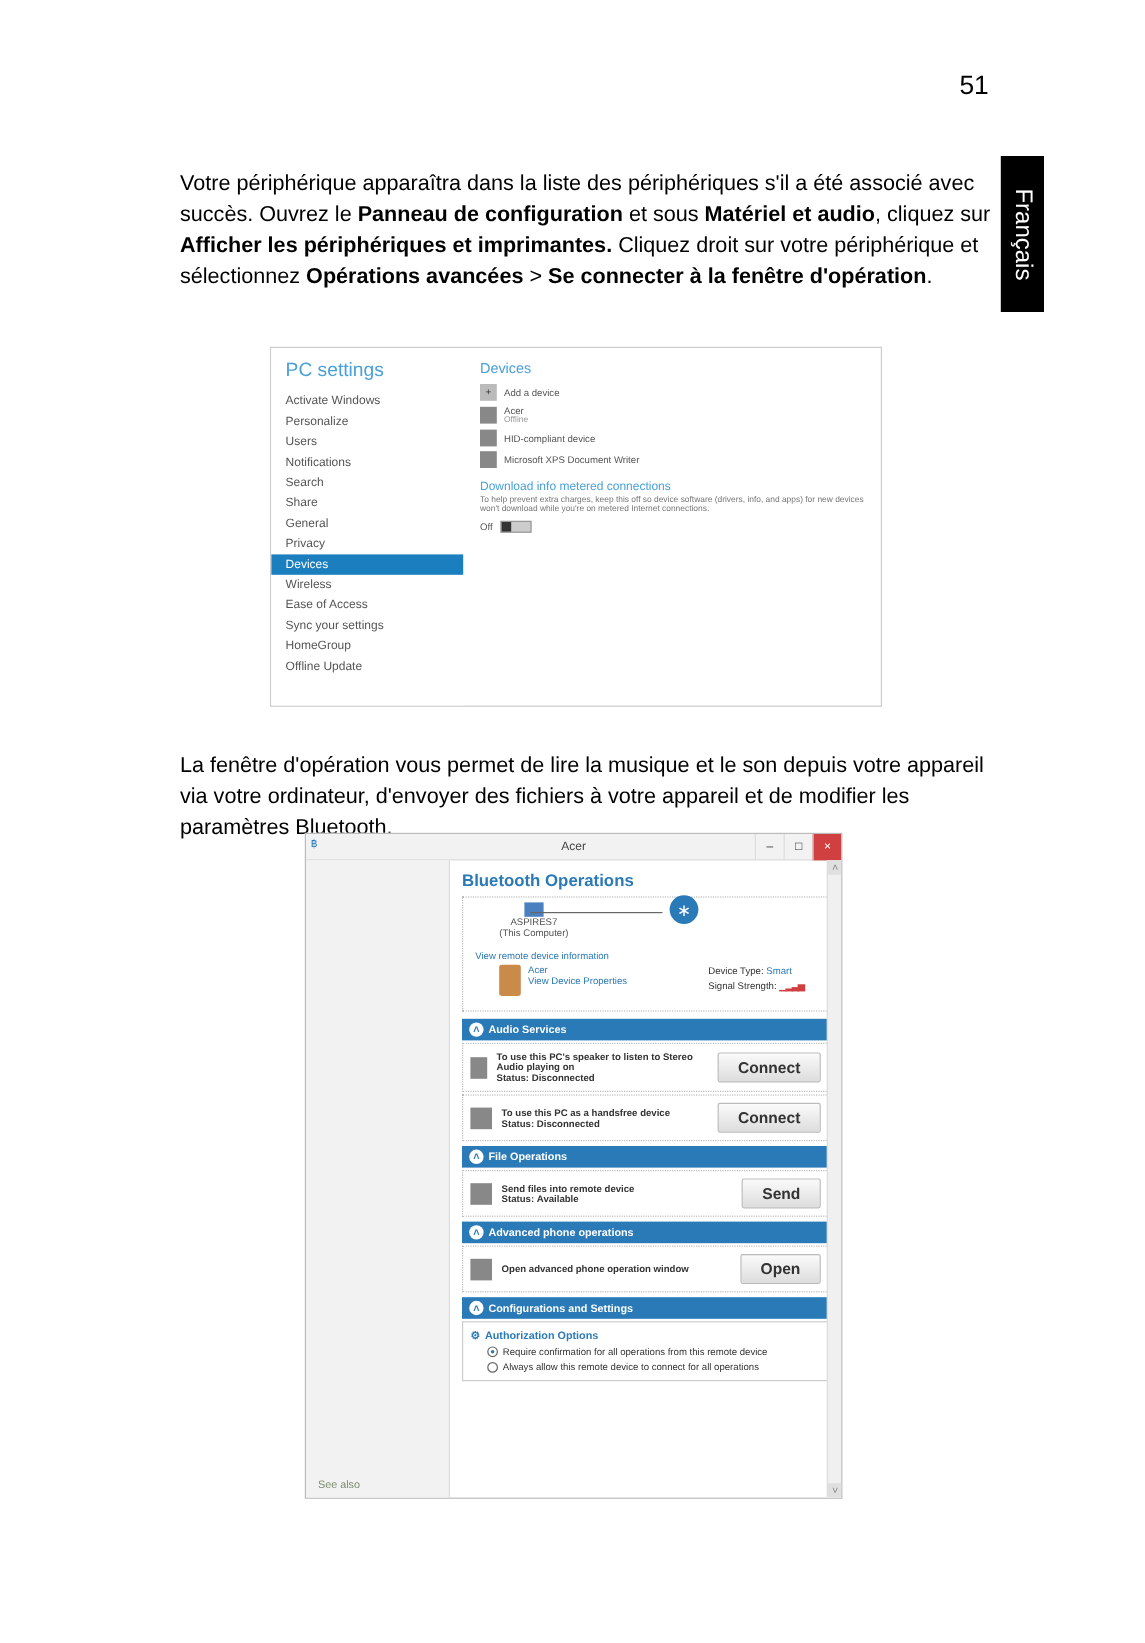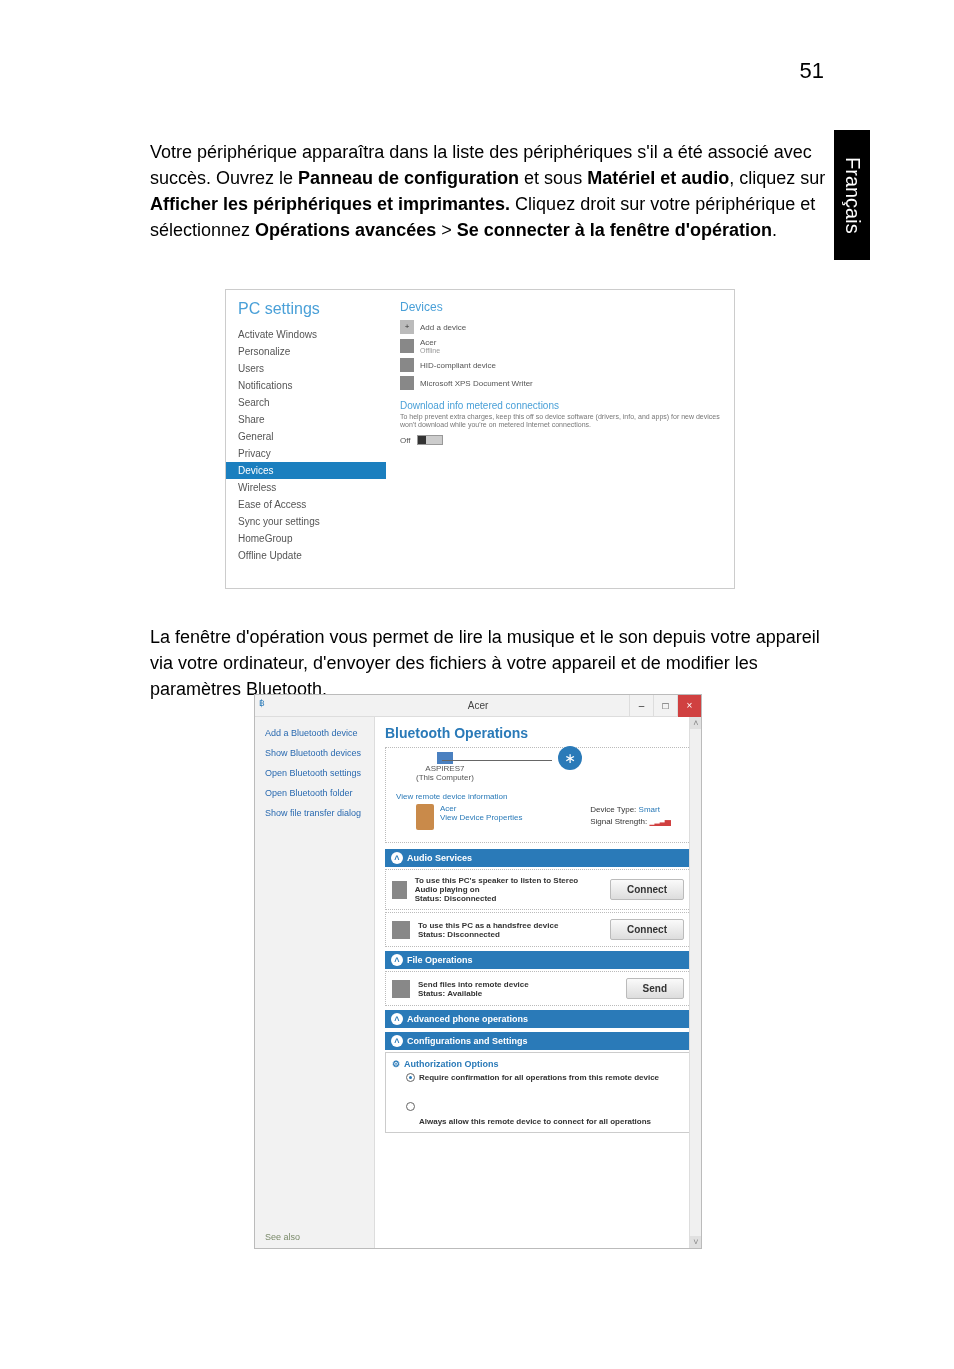--- a/index.html
+++ b/index.html
@@ -287,21 +287,21 @@
   .shot2 .svc .svc-left { display: flex; gap: 8px; align-items: center; }
   .shot2 .svc .svc-icon {
     width: 18px; height: 18px; background: #888;
   }
   .shot2 .svc .svc-text .t { font-weight: bold; font-size: 8px; }
   .shot2 .svc .svc-text .s { font-size: 8px; }
   .shot2 .btn {
     background: linear-gradient(#fafafa,#ddd);
     border: 1px solid #bbb;
     border-radius: 2px;
-    font-size: 10px;
+    font-size: 13px;
     font-weight: bold;
     padding: 4px 16px;
     color: #333;
   }
   .shot2 .cfgbox {
     border: 1px solid #ccc;
     padding: 6px;
     margin-top: 2px;
   }
   .shot2 .cfgbox .cfg-title {
@@ -397,27 +397,20 @@
     <span class="bt-icon">฿</span>
     <span class="title">Acer</span>
     <div class="ctrls">
       <div class="ctrl">–</div>
       <div class="ctrl">□</div>
       <div class="ctrl close">×</div>
     </div>
   </div>
   <div class="body">
     <div class="sidebar">
-      <div id="bt-sidebar-links">
-          <div class="sb-link">Add a Bluetooth device</div>
-          <div class="sb-link">Show Bluetooth devices</div>
-          <div class="sb-link">Open Bluetooth settings</div>
-          <div class="sb-link">Open Bluetooth folder</div>
-          <div class="sb-link">Show file transfer dialog</div>
-        </div>
       <div class="sb-bottom">
         <div class="sb-heading">See also</div>
       </div>
     </div>
     <div class="content">
       <div class="panel-title">Bluetooth Operations</div>
       <div class="topo">
         <div class="topo-pc">
           <div class="pcicon"></div>
           <div>ASPIRES7</div>
@@ -476,37 +469,46 @@
             <div class="s"><b>Status:</b> <b>Available</b></div>
           </div>
         </div>
         <button class="btn">Send</button>
       </div>
 
       <div class="section-hdr">
         <span class="chev">˄</span>
         <span>Advanced phone operations</span>
       </div>
+      <div class="svc">
+        <div class="svc-left">
+          <div class="svc-icon"></div>
+          <div class="svc-text">
+            <div class="t">Open advanced phone operation window</div>
+          </div>
+        </div>
+        <button class="btn">Open</button>
+      </div>
 
       <div class="section-hdr">
         <span class="chev">˄</span>
         <span>Configurations and Settings</span>
       </div>
       <div class="cfgbox">
         <div class="cfg-title">
           <span>⚙</span>
           <span>Authorization Options</span>
         </div>
         <div class="opt">
           <span class="radio checked"></span>
-          <span style="font-weight:bold;">Require confirmation for all operations from this remote device</span>
+          <span style="font-weight:normal;">Require confirmation for all operations from this remote device</span>
         </div>
         <div class="opt">
           <span class="radio"></span>
-          <span style="font-weight:bold;margin-top:31px;">Always allow this remote device to connect for all operations</span>
+          <span style="font-weight:normal;">Always allow this remote device to connect for all operations</span>
         </div>
       </div>
     </div>
   </div>
   <div class="scrollbar">
     <div class="arrow">˄</div>
     <div class="arrow down">˅</div>
   </div>
 </div>
 

